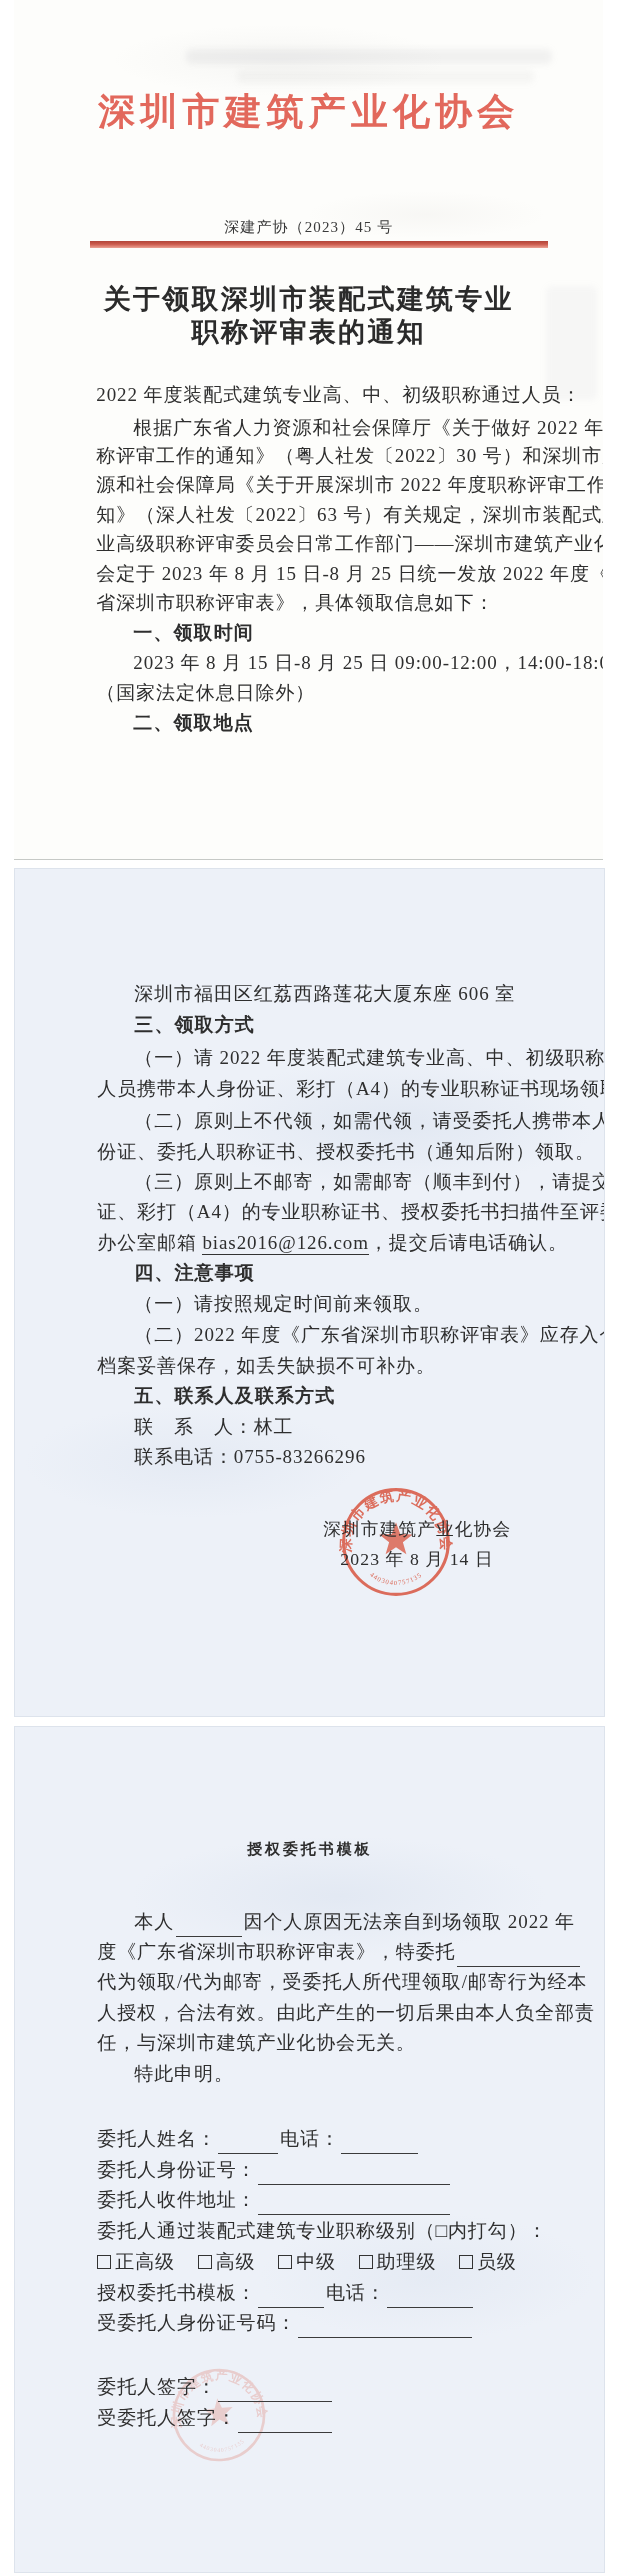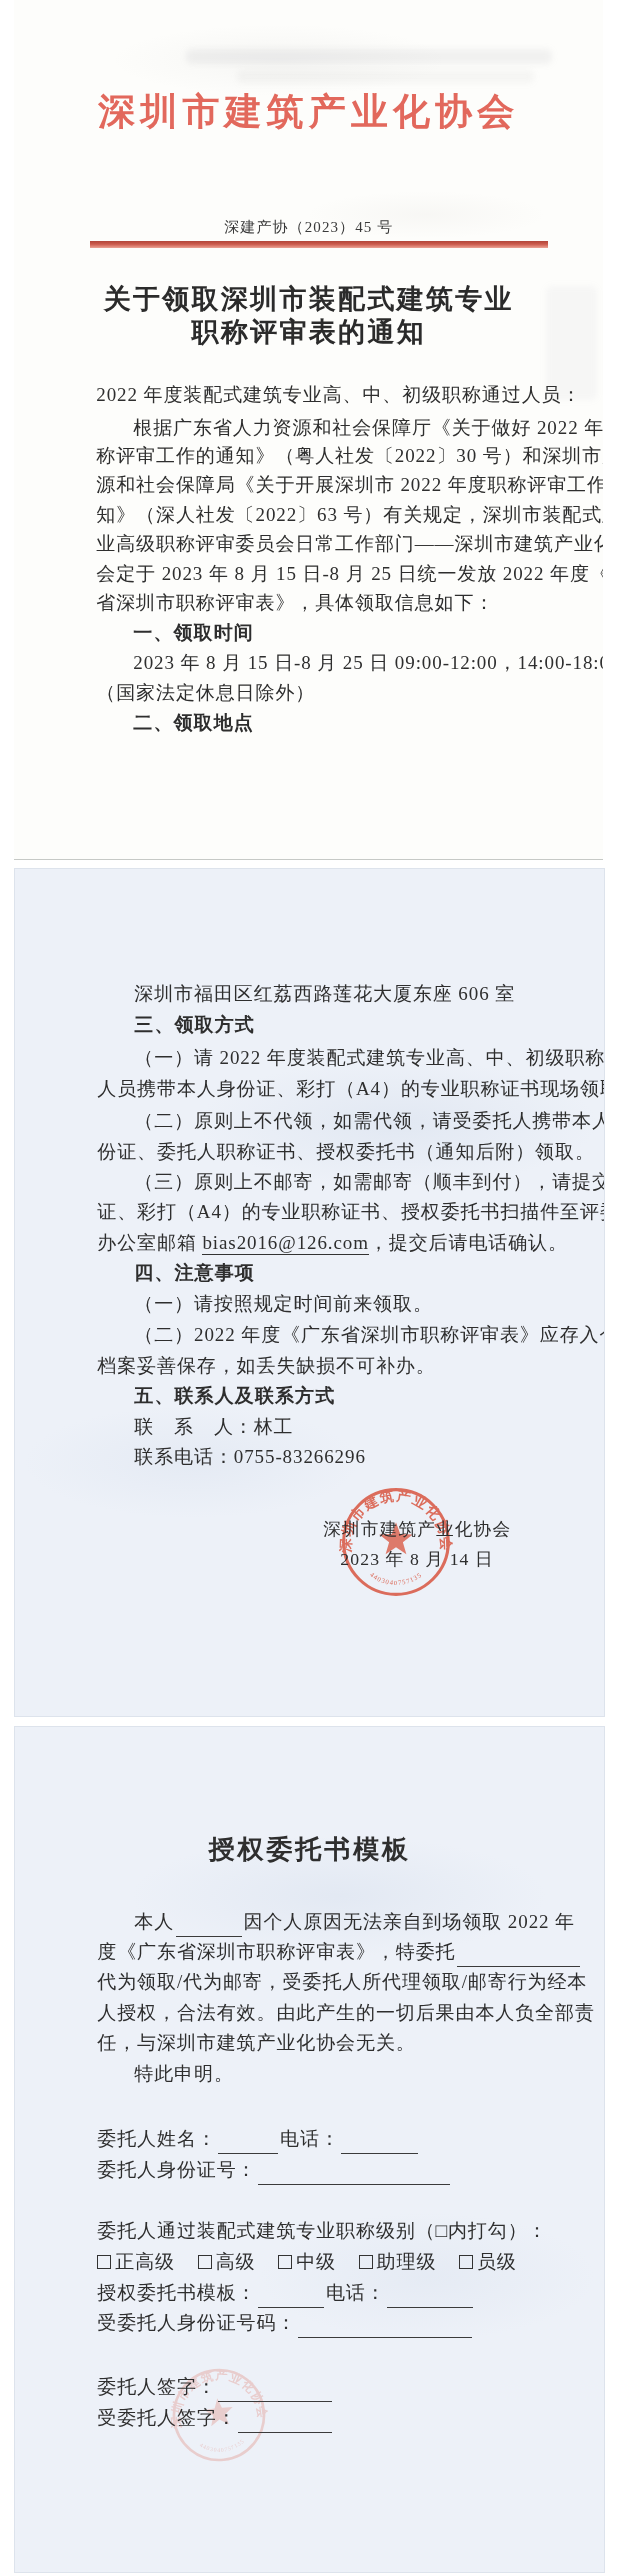--- a/index.html
+++ b/index.html
@@ -124,38 +124,41 @@
     <text font-size="13" fill="#d8503a" letter-spacing="2">
       <textPath href="#arcBotA" startOffset="50%" text-anchor="middle">4403040757135</textPath>
     </text>
   </svg>
 
   <div class="sig-line" style="left:308px;top:647px">深圳市建筑产业化协会</div>
   <div class="sig-line" style="left:325px;top:677px">2023 年 8 月 14 日</div>
 </div>
 
 <div class="page" id="page3">
-  <div class="line center bold-head" style="top:107px;font-size:26px;letter-spacing:2.9px">授权委托书模板</div>
+  <div class="line center bold-head" style="top:107px;font-size:15px;letter-spacing:2.9px">授权委托书模板</div>
 
   <div class="line indent" style="top:180px">
     <span>本人</span><span class="blank w115"></span><span>因个人原因无法亲自到场领取 2022 年</span>
   </div>
   <div class="line flush" style="top:210px">
     <span>度《广东省深圳市职称评审表》，特委托</span><span class="blank w215"></span>
   </div>
   <div class="line flush" style="top:240px">代为领取/代为邮寄，受委托人所代理领取/邮寄行为经本</div>
   <div class="line flush" style="top:271px">人授权，合法有效。由此产生的一切后果由本人负全部责</div>
   <div class="line flush" style="top:301px">任，与深圳市建筑产业化协会无关。</div>
   <div class="line indent" style="top:332px">特此申明。</div>
 
   <div class="line flush" style="top:397px">
     <span>委托人姓名：</span><span class="blank w105"></span><span>电话：</span><span class="blank w135"></span>
   </div>
   <div class="line flush" style="top:428px">
     <span>委托人身份证号：</span><span class="blank w335"></span>
+  </div>
+  <div class="line flush" style="top:458px">
+    <span>委托人收件地址：</span><span class="blank w335"></span>
   </div>
   <div class="line flush" style="top:489px">委托人通过装配式建筑专业职称级别（□内打勾）：</div>
 
   <div class="line flush" style="top:520px">
     <span class="cbitem"><span class="cbbox"></span><span>正高级</span></span>
     <span class="cbitem"><span class="cbbox"></span><span>高级</span></span>
     <span class="cbitem"><span class="cbbox"></span><span>中级</span></span>
     <span class="cbitem"><span class="cbbox"></span><span>助理级</span></span>
     <span class="cbitem"><span class="cbbox"></span><span>员级</span></span>
   </div>

